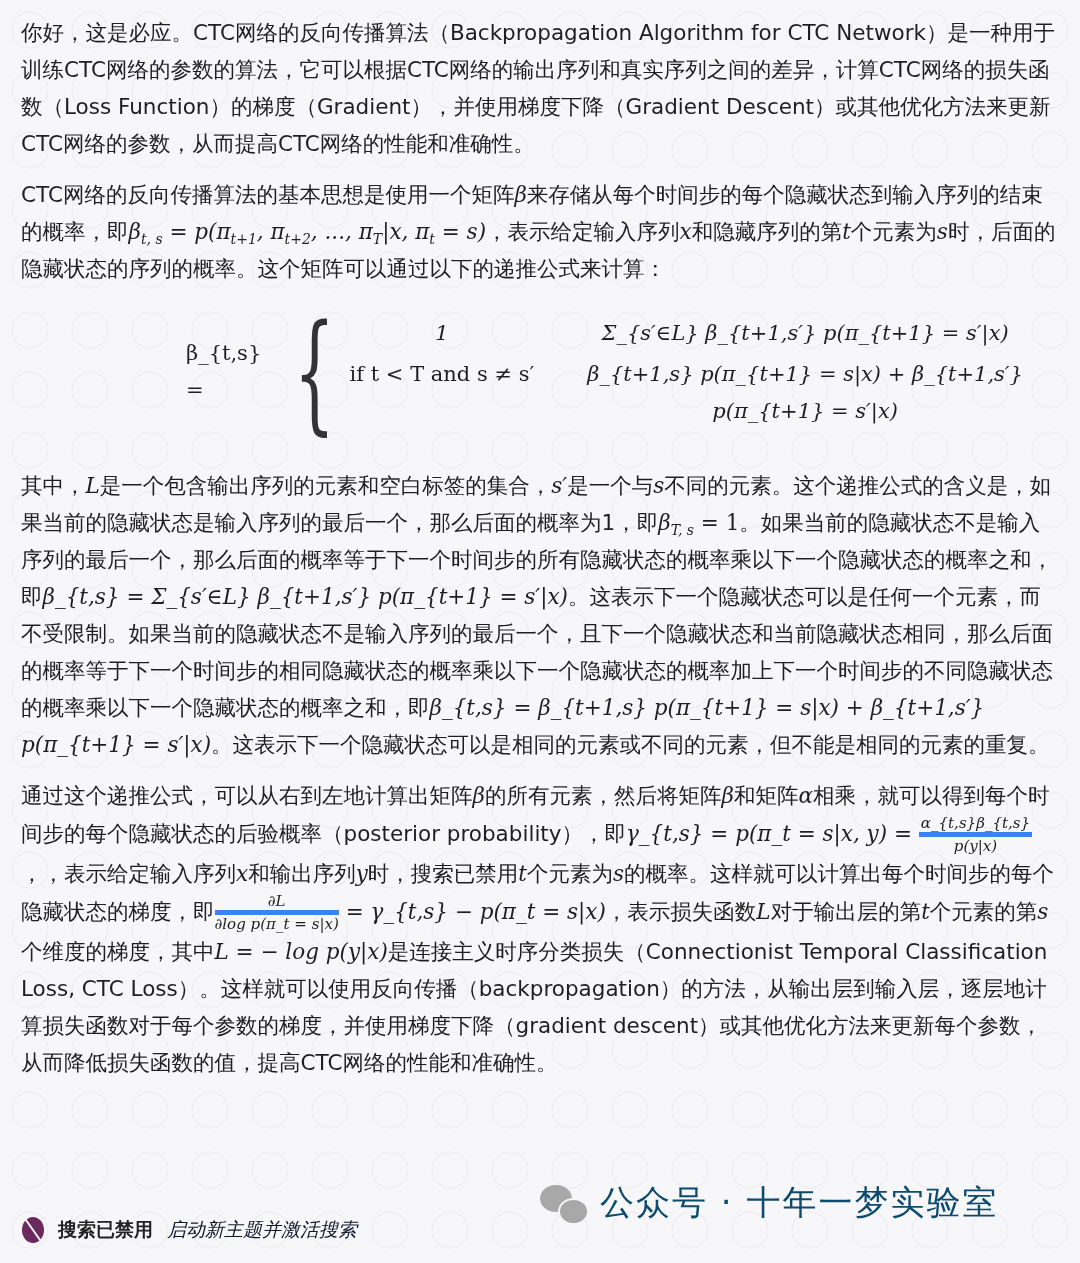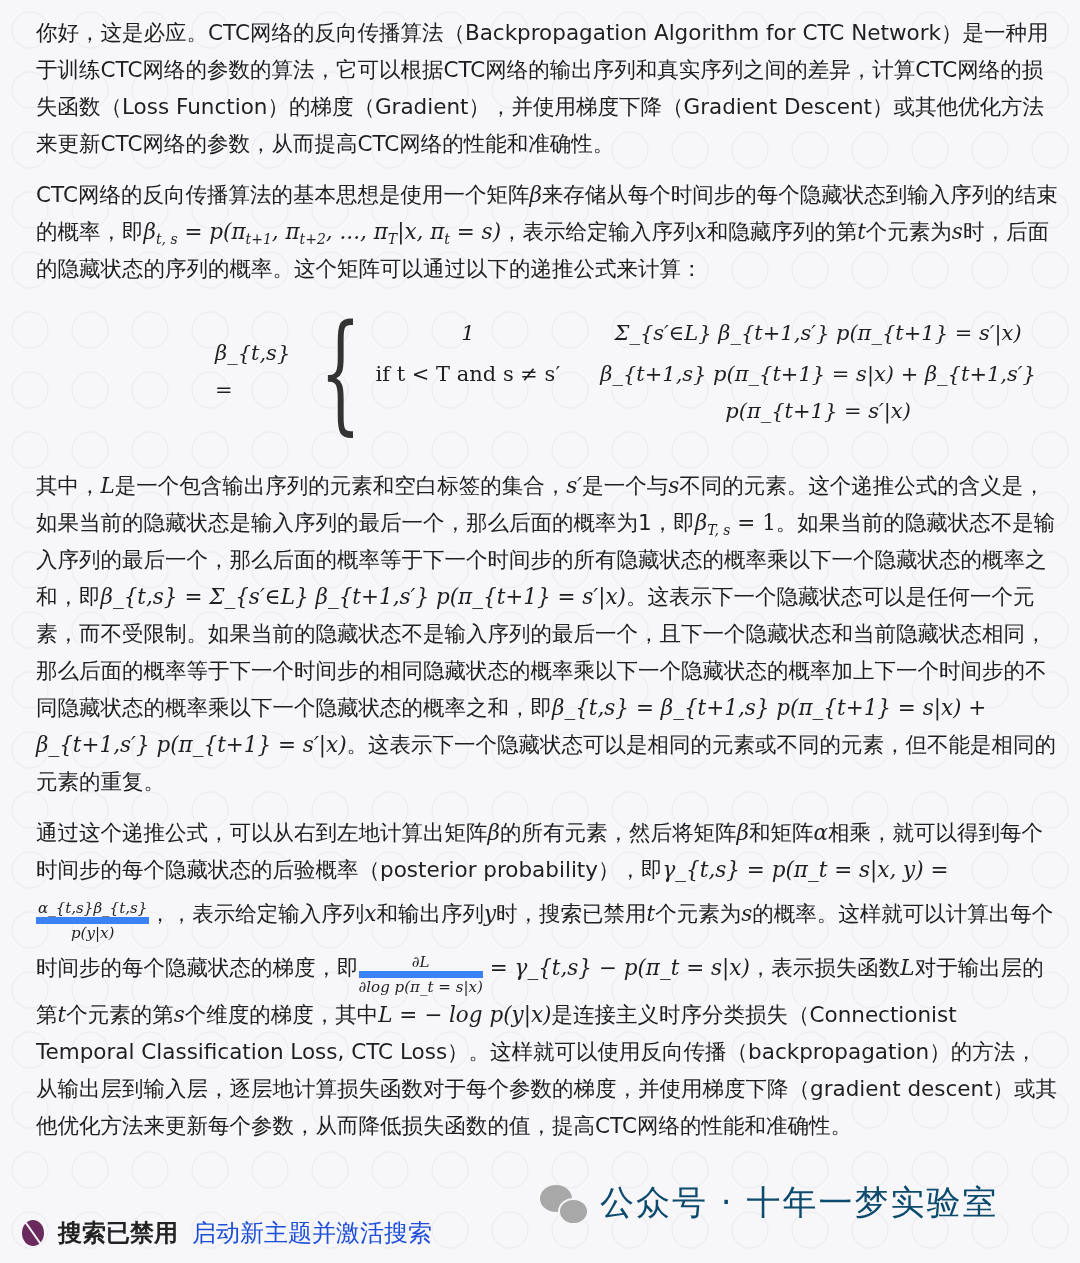--- a/index.html
+++ b/index.html
@@ -11,63 +11,63 @@
       position: relative;
     }
     .watermark-bg {
       position: absolute; inset: 0; z-index: 0; pointer-events: none;
       background-image:
         radial-gradient(circle at 30px 30px, transparent 17px, rgba(200,200,205,0.25) 18px, transparent 19px);
       background-size: 60px 60px;
     }
     .content {
       position: relative; z-index: 1;
-      padding: 14px 22px 0 36px;
+      padding: 14px 22px 0 21px;
       font-size: 21.5px; line-height: 37px;
     }
     p { margin: 0 0 14px 0; }
     .m { font-family: "DejaVu Serif", "Liberation Serif", serif; font-style: italic; }
     .mu { font-family: "DejaVu Serif", "Liberation Serif", serif; font-style: normal; }
     sub, sup { font-size: 0.65em; line-height: 0; }
     .formula {
       display: flex; align-items: center; margin: 20px 0 30px 165px;
       font-family: "DejaVu Serif", "Liberation Serif", serif; font-size: 21px;
     }
-    .lhs { font-style: italic; margin-right: 10px; margin-left: 14px; }
+    .lhs { margin-right: 10px; }
     .brace {
       font-size: 130px; line-height: 1; font-weight: 100; transform: scaleX(0.5);
       margin: 0 -6px 0 -8px; color: #333;
     }
     .cases { display: grid; grid-template-columns: auto auto; column-gap: 18px; row-gap: 4px; }
     .case-expr { text-align: center; font-style: italic; }
     .case-cond { text-align: left; }
     .frac { display: inline-flex; flex-direction: column; vertical-align: middle; font-size: 0.7em; line-height: 1.2; text-align: center; }
-    .frac .num { border-bottom: 7px solid #3b82f6; padding: 0 2px; margin-top: 11px; }
+    .frac .num { border-bottom: 5px solid #3b82f6; padding: 0 2px; }
     .footer-mark {
       position: absolute; left: 540px; top: 1180px; z-index: 1;
       display: flex; align-items: center; gap: 12px;
       font-size: 34px; color: #0c4a6e; letter-spacing: 2px;
     }
     .wechat-icon { width: 48px; height: 40px; position: relative; }
     .wechat-icon .b1, .wechat-icon .b2 { position: absolute; border-radius: 50%; background: #a8a8a8; }
     .wechat-icon .b1 { width: 32px; height: 27px; left: 0; top: 2px; }
     .wechat-icon .b2 { width: 27px; height: 23px; left: 18px; top: 15px; border: 2px solid #f7f6f9; }
     .search-status {
       position: absolute; left: 22px; top: 1217px; z-index: 1;
-      display: flex; align-items: center; gap: 14px; font-size: 24px;
+      display: flex; align-items: center; gap: 14px; font-size: 19px;
     }
     .disabled-icon {
       width: 22px; height: 26px; border-radius: 50%; background: #6b2a5e; position: relative;
     }
     .disabled-icon::after {
       content: ""; position: absolute; left: 10px; top: -2px; width: 2px; height: 30px;
       background: #f7f6f9; transform: rotate(-35deg);
     }
     .status-label { font-weight: bold; color: #222; }
-    .new-topic-link { color: #1d4ed8; cursor: pointer; }
+    .new-topic-link { color: #0f172a; cursor: pointer; font-style: italic; }
     .emoji { display: inline-block; width: 24px; height: 24px; border-radius: 50%; background: #f4b63f; vertical-align: -3px; text-align: center; font-size: 16px; line-height: 24px; color: #8a4b00; }
   </style>
 </head>
 <body>
 
 <div class="watermark-bg"></div>
 
 <div class="content">
   <p>你好，这是必应。CTC网络的反向传播算法（Backpropagation Algorithm for CTC Network）是一种用于训练CTC网络的参数的算法，它可以根据CTC网络的输出序列和真实序列之间的差异，计算CTC网络的损失函数（Loss Function）的梯度（Gradient），并使用梯度下降（Gradient Descent）或其他优化方法来更新CTC网络的参数，从而提高CTC网络的性能和准确性。</p>
 

